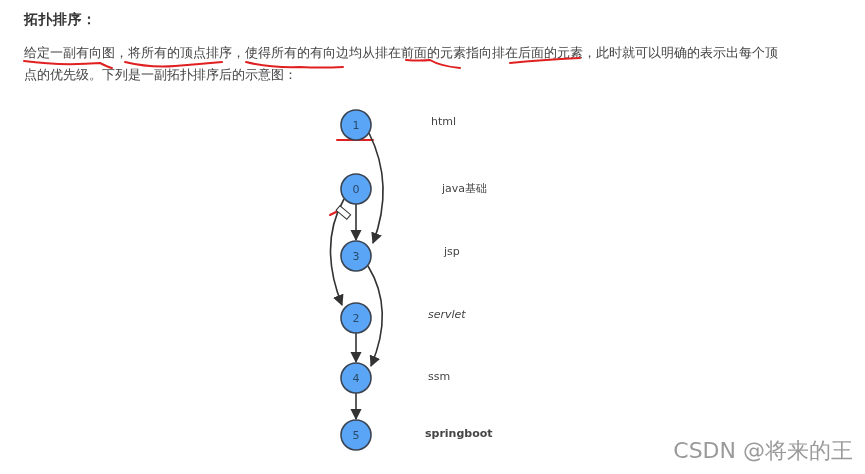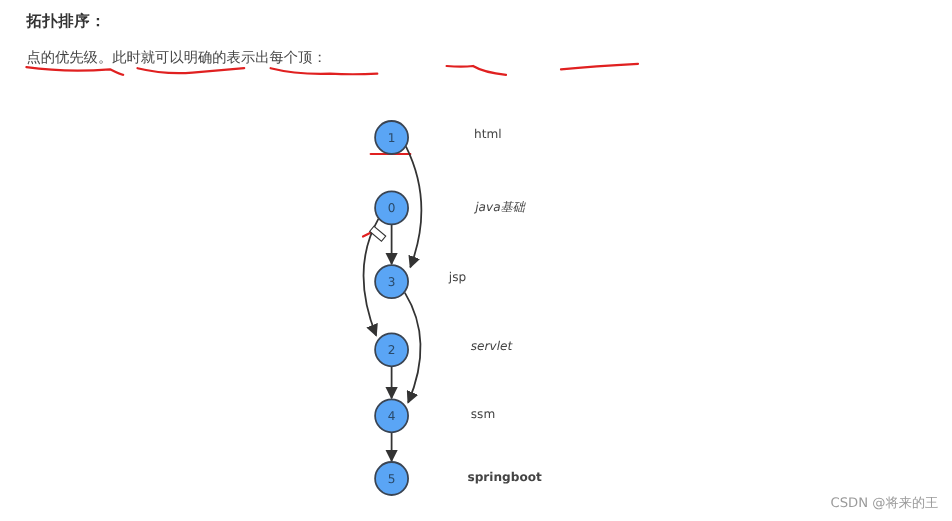--- a/index.html
+++ b/index.html
@@ -14,31 +14,32 @@
     .para {
       position: absolute; left: 24px; top: 42px; width: 790px; font-size: 13px; line-height: 22px; color: #444;
     }
     .annot { position: absolute; left: 0; top: 0; width: 865px; height: 474px; pointer-events: none; }
     .diagram { position: absolute; left: 0; top: 0; width: 865px; height: 474px; }
     .node-label { font-family: "DejaVu Sans", sans-serif; font-size: 11px; fill: #2a4a6a; }
     .side-label {
       position: absolute; font-size: 11px; color: #444; font-family: "DejaVu Sans", sans-serif;
     }
     .watermark {
-      position: absolute; right: 12px; bottom: 8px; font-size: 12px; color: #9a9a9a;
+      position: absolute; right: 12px; bottom: 8px; font-size: 22px; color: #9a9a9a;
       font-family: "DejaVu Sans", sans-serif;
     }
   </style>
 </head>
 <body>
 
 <div class="title">拓扑排序：</div>
 
 <div class="para">
-  <div>点的优先级。此时就可以明确的表示出每个顶：</div>
+  <div>给定一副有向图，将所有的顶点排序，使得所有的有向边均从排在前面的元素指向排在后面的元素，此时就可以明确的表示出每个顶</div>
+  <div>点的优先级。下列是一副拓扑排序后的示意图：</div>
 </div>
 
 <svg class="annot" viewBox="0 0 865 474">
   <g stroke="#e02020" stroke-width="2" fill="none" stroke-linecap="round">
     <path d="M24 61 Q60 66 100 63 Q110 68 112 68"></path>
     <path d="M125 62 Q150 68 175 66 Q200 64 222 62"></path>
     <path d="M246 62 Q270 68 300 67 Q320 68 343 67"></path>
     <path d="M406 60 Q420 61 430 60 Q440 66 460 68"></path>
     <path d="M510 63 Q540 60 580 58"></path>
     <path d="M337 140 L373 140"></path>
@@ -91,19 +92,19 @@
     <circle cx="356" cy="378" r="15" fill="#5aa5f5" stroke="#3a4452" stroke-width="1.6"></circle>
     <text class="node-label" x="356" y="382" text-anchor="middle">4</text>
   </g>
   <g>
     <circle cx="356" cy="435" r="15" fill="#5aa5f5" stroke="#3a4452" stroke-width="1.6"></circle>
     <text class="node-label" x="356" y="439" text-anchor="middle">5</text>
   </g>
 </svg>
 
 <div class="side-label" style="left:431px; top:115px;text-align:right;">html</div>
-<div class="side-label" style="left:432px; top:181px;font-style:italic;">java基础</div>
-<div class="side-label" style="left:408px; top:245px;">jsp</div>
+<div class="side-label" style="left:442px; top:181px;">java基础</div>
+<div class="side-label" style="left:444px; top:245px;">jsp</div>
 <div class="side-label" style="left:428px; top:308px;font-style:italic;">servlet</div>
 <div class="side-label" style="left:428px; top:370px;">ssm</div>
 <div class="side-label" style="left:425px; top:427px;font-weight:bold;">springboot</div>
 
 <div class="watermark">CSDN @将来的王</div>
 
 </body></html>

